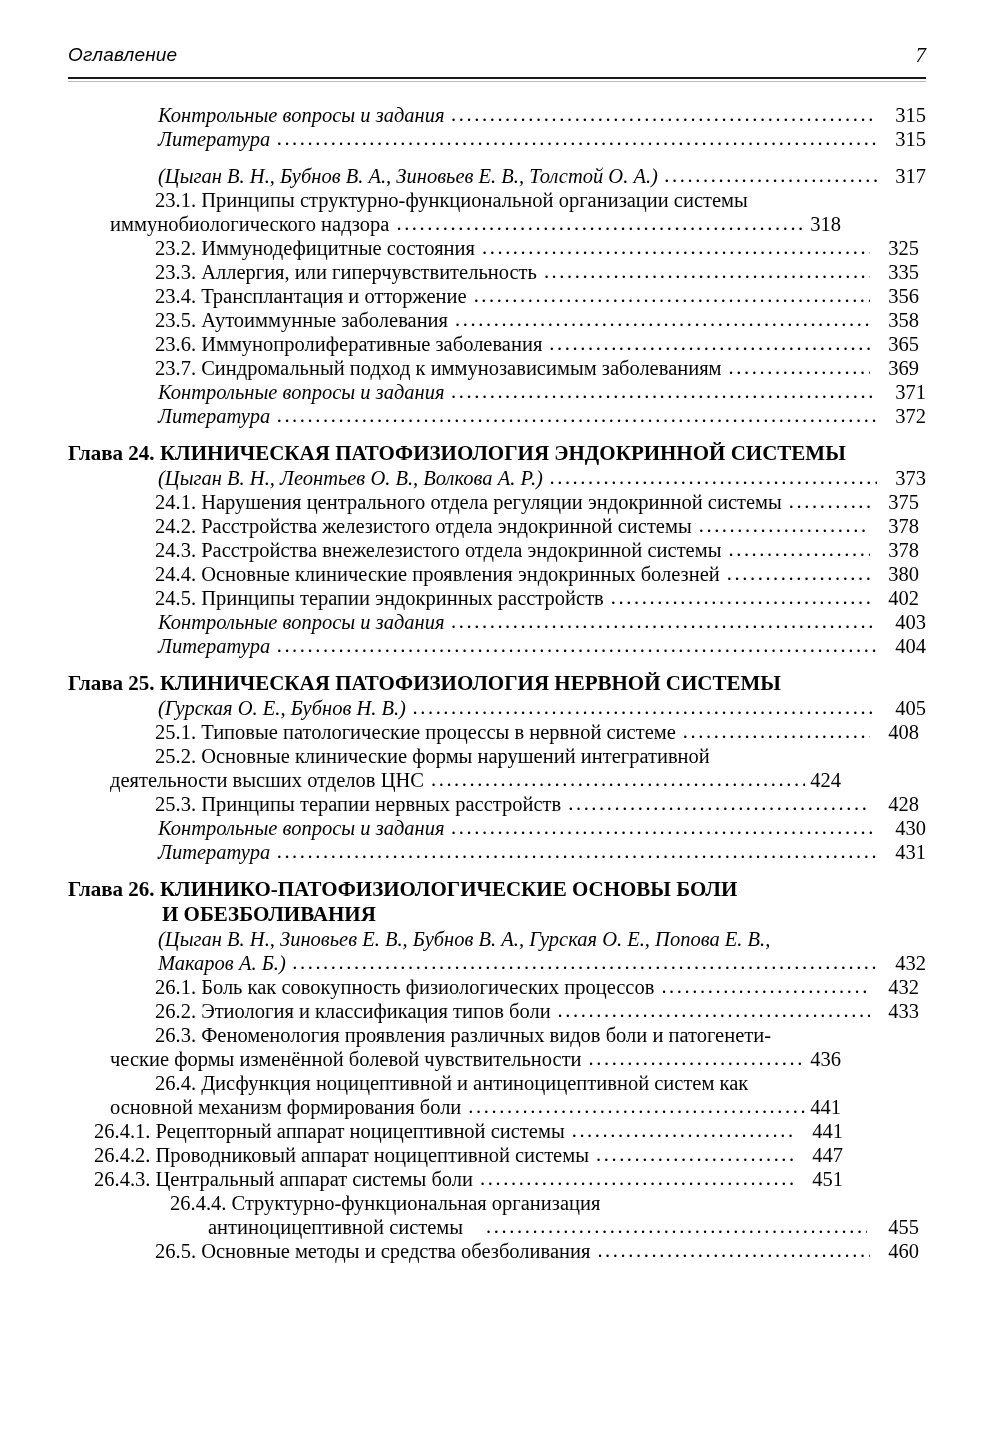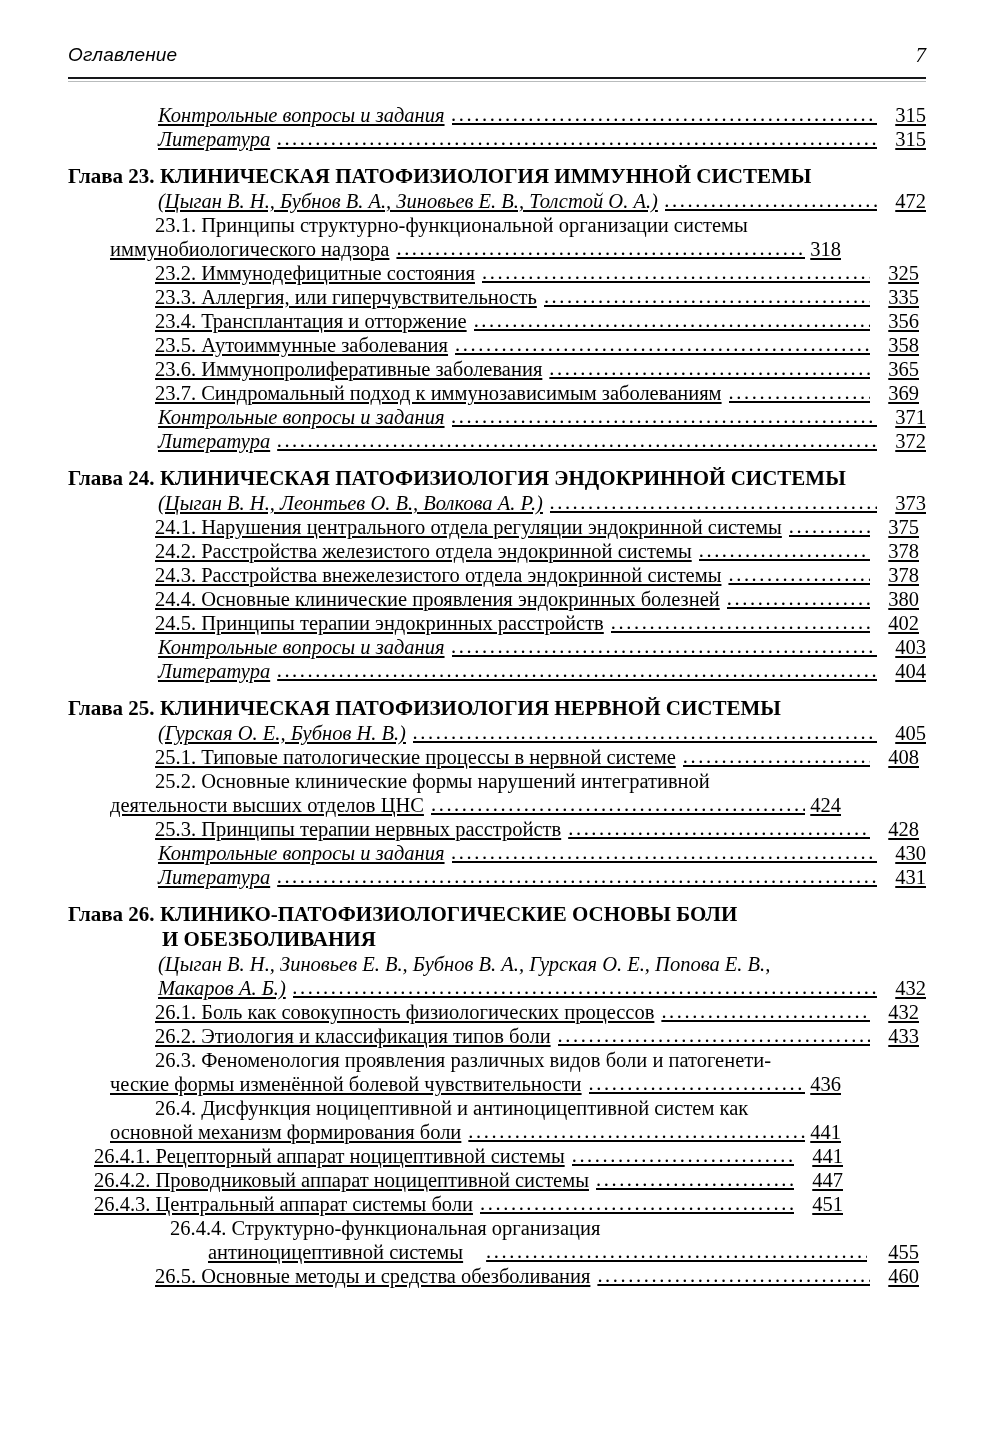--- a/index.html
+++ b/index.html
@@ -36,21 +36,20 @@
   }
 
   
   .toc { position:absolute; left:0; top:103px; width:1000px; }
 
   
   .row {
     display:flex; align-items:center;
     font-size:20.5px; line-height:24px;
     white-space:nowrap;
-    text-decoration:underline;
   }
   .row .txt { flex:0 0 auto; }
   .row .leaders {
     flex:1 1 auto;
     margin:0 5px 0 7px;
     overflow:hidden;
     font-size:20.5px;
     letter-spacing:2.6px;
     color:#000;
     position:relative; top:-1px;
@@ -125,25 +124,24 @@
         <span class="txt">Контрольные вопросы и задания</span>
         <span class="leaders">...........................................................................................................</span>
         <span class="pg">315</span>
       </div>
       <div class="row lvl-ital">
         <span class="txt">Литература</span>
         <span class="leaders">...........................................................................................................</span>
         <span class="pg">315</span>
       </div>
       <div style="height: 13px;"></div>
-      <div class="chapter"><span class="num">Глава 23. </span><span class="ttl">КЛИНИЧЕСКАЯ ПАТОФИЗИОЛОГИЯ ИММУННОЙ СИСТЕМЫ</span></div>
       <div class="row lvl-auth">
         <span class="txt">(Цыган В. Н., Бубнов В. А., Зиновьев Е. В., Толстой О. А.)</span>
         <span class="leaders">...........................................................................................................</span>
-        <span class="pg">472</span>
+        <span class="pg">317</span>
       </div>
       <div class="wrap sec">23.1. Принципы структурно-функциональной организации системы</div>
       <div class="row cont-sec">
         <span class="txt">иммунобиологического надзора</span>
         <span class="leaders">...........................................................................................................</span>
         <span class="pg">318</span>
       </div>
       <div class="row lvl-sec">
         <span class="txt">23.2. Иммунодефицитные состояния</span>
         <span class="leaders">...........................................................................................................</span>

